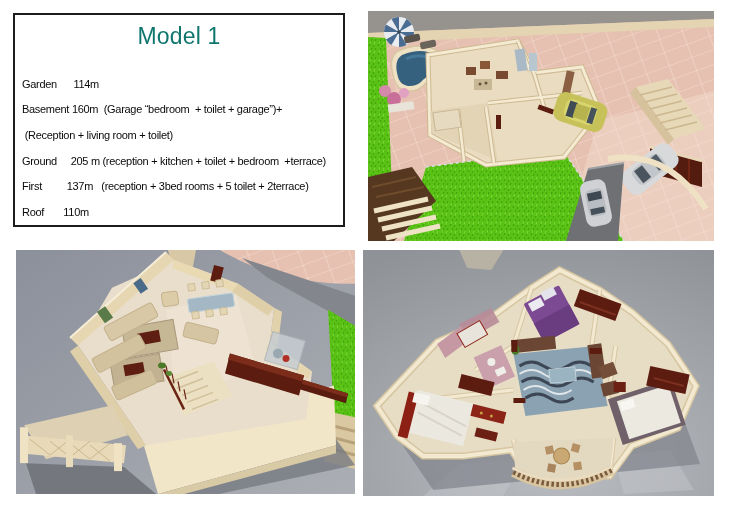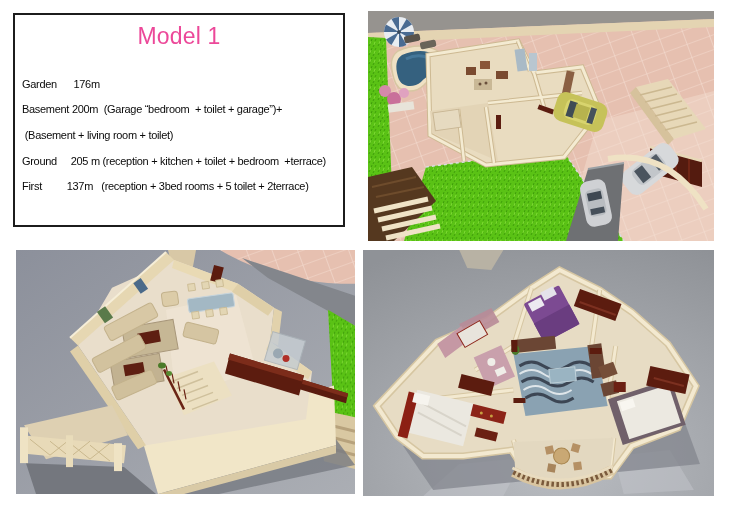--- a/index.html
+++ b/index.html
@@ -2,46 +2,47 @@
 <html><head>
 <meta charset="utf-8">
 <style>
   html,body{margin:0;padding:0;background:#ffffff;}
   .canvas{position:relative;width:732px;height:516px;background:#ffffff;overflow:hidden;
           font-family:"Liberation Sans", sans-serif;color:#111;}
   
   .info-box{position:absolute;left:13px;top:13px;width:332px;height:214px;
             border:2px solid #1c1c1c;background:#ffffff;box-sizing:border-box;}
   .info-title{display:flex;justify-content:center;align-items:baseline;gap:42px;
-              margin-top:8px;font-size:23px;font-weight:500;letter-spacing:0.2px;color:#ec4899;}
+              margin-top:8px;font-size:23px;font-weight:500;letter-spacing:0.2px;color:#0f766e;}
   .info-lines{position:absolute;left:7px;top:56px;right:2px;}
   .info-line{height:25.6px;display:flex;align-items:center;font-size:11px;
              letter-spacing:-0.3px;white-space:pre;overflow:hidden;color:#0a0a0a;}
   
   .photo{position:absolute;margin:0;padding:0;overflow:hidden;}
   .photo svg{display:block;width:100%;height:100%;}
   .photo-tr{left:368px;top:11px;width:346px;height:230px;}
   .photo-bl{left:16px;top:250px;width:339px;height:244px;}
   .photo-br{left:363px;top:250px;width:351px;height:246px;}
 </style>
 </head>
 <body>
 
 <div class="canvas">
 
   <div class="info-box">
     <div class="info-title">
       <span>Model 1</span>
     </div>
     <div class="info-lines">
-      <div class="info-line">Garden      176m</div>
-      <div class="info-line">Basement 200m  (Garage “bedroom  + toilet + garage”)+</div>
-      <div class="info-line"> (Basement + living room + toilet)</div>
+      <div class="info-line">Garden      114m</div>
+      <div class="info-line">Basement 160m  (Garage “bedroom  + toilet + garage”)+</div>
+      <div class="info-line"> (Reception + living room + toilet)</div>
       <div class="info-line">Ground     205 m (reception + kitchen + toilet + bedroom  +terrace)</div>
       <div class="info-line">First         137m   (reception + 3bed rooms + 5 toilet + 2terrace)</div>
+      <div class="info-line">Roof       110m</div>
     </div>
   </div>
 
   <figure class="photo photo-tr">
     <svg viewBox="0 0 346 230" preserveAspectRatio="none">
       <defs>
         <pattern id="tileA" width="24" height="14" patternUnits="userSpaceOnUse" patternTransform="rotate(-20)">
           <rect width="24" height="14" fill="#e6c0b0"></rect>
           <path d="M0 0H24M0 0V14" stroke="#f4ddd1" stroke-width="1.2"></path>
         </pattern>

